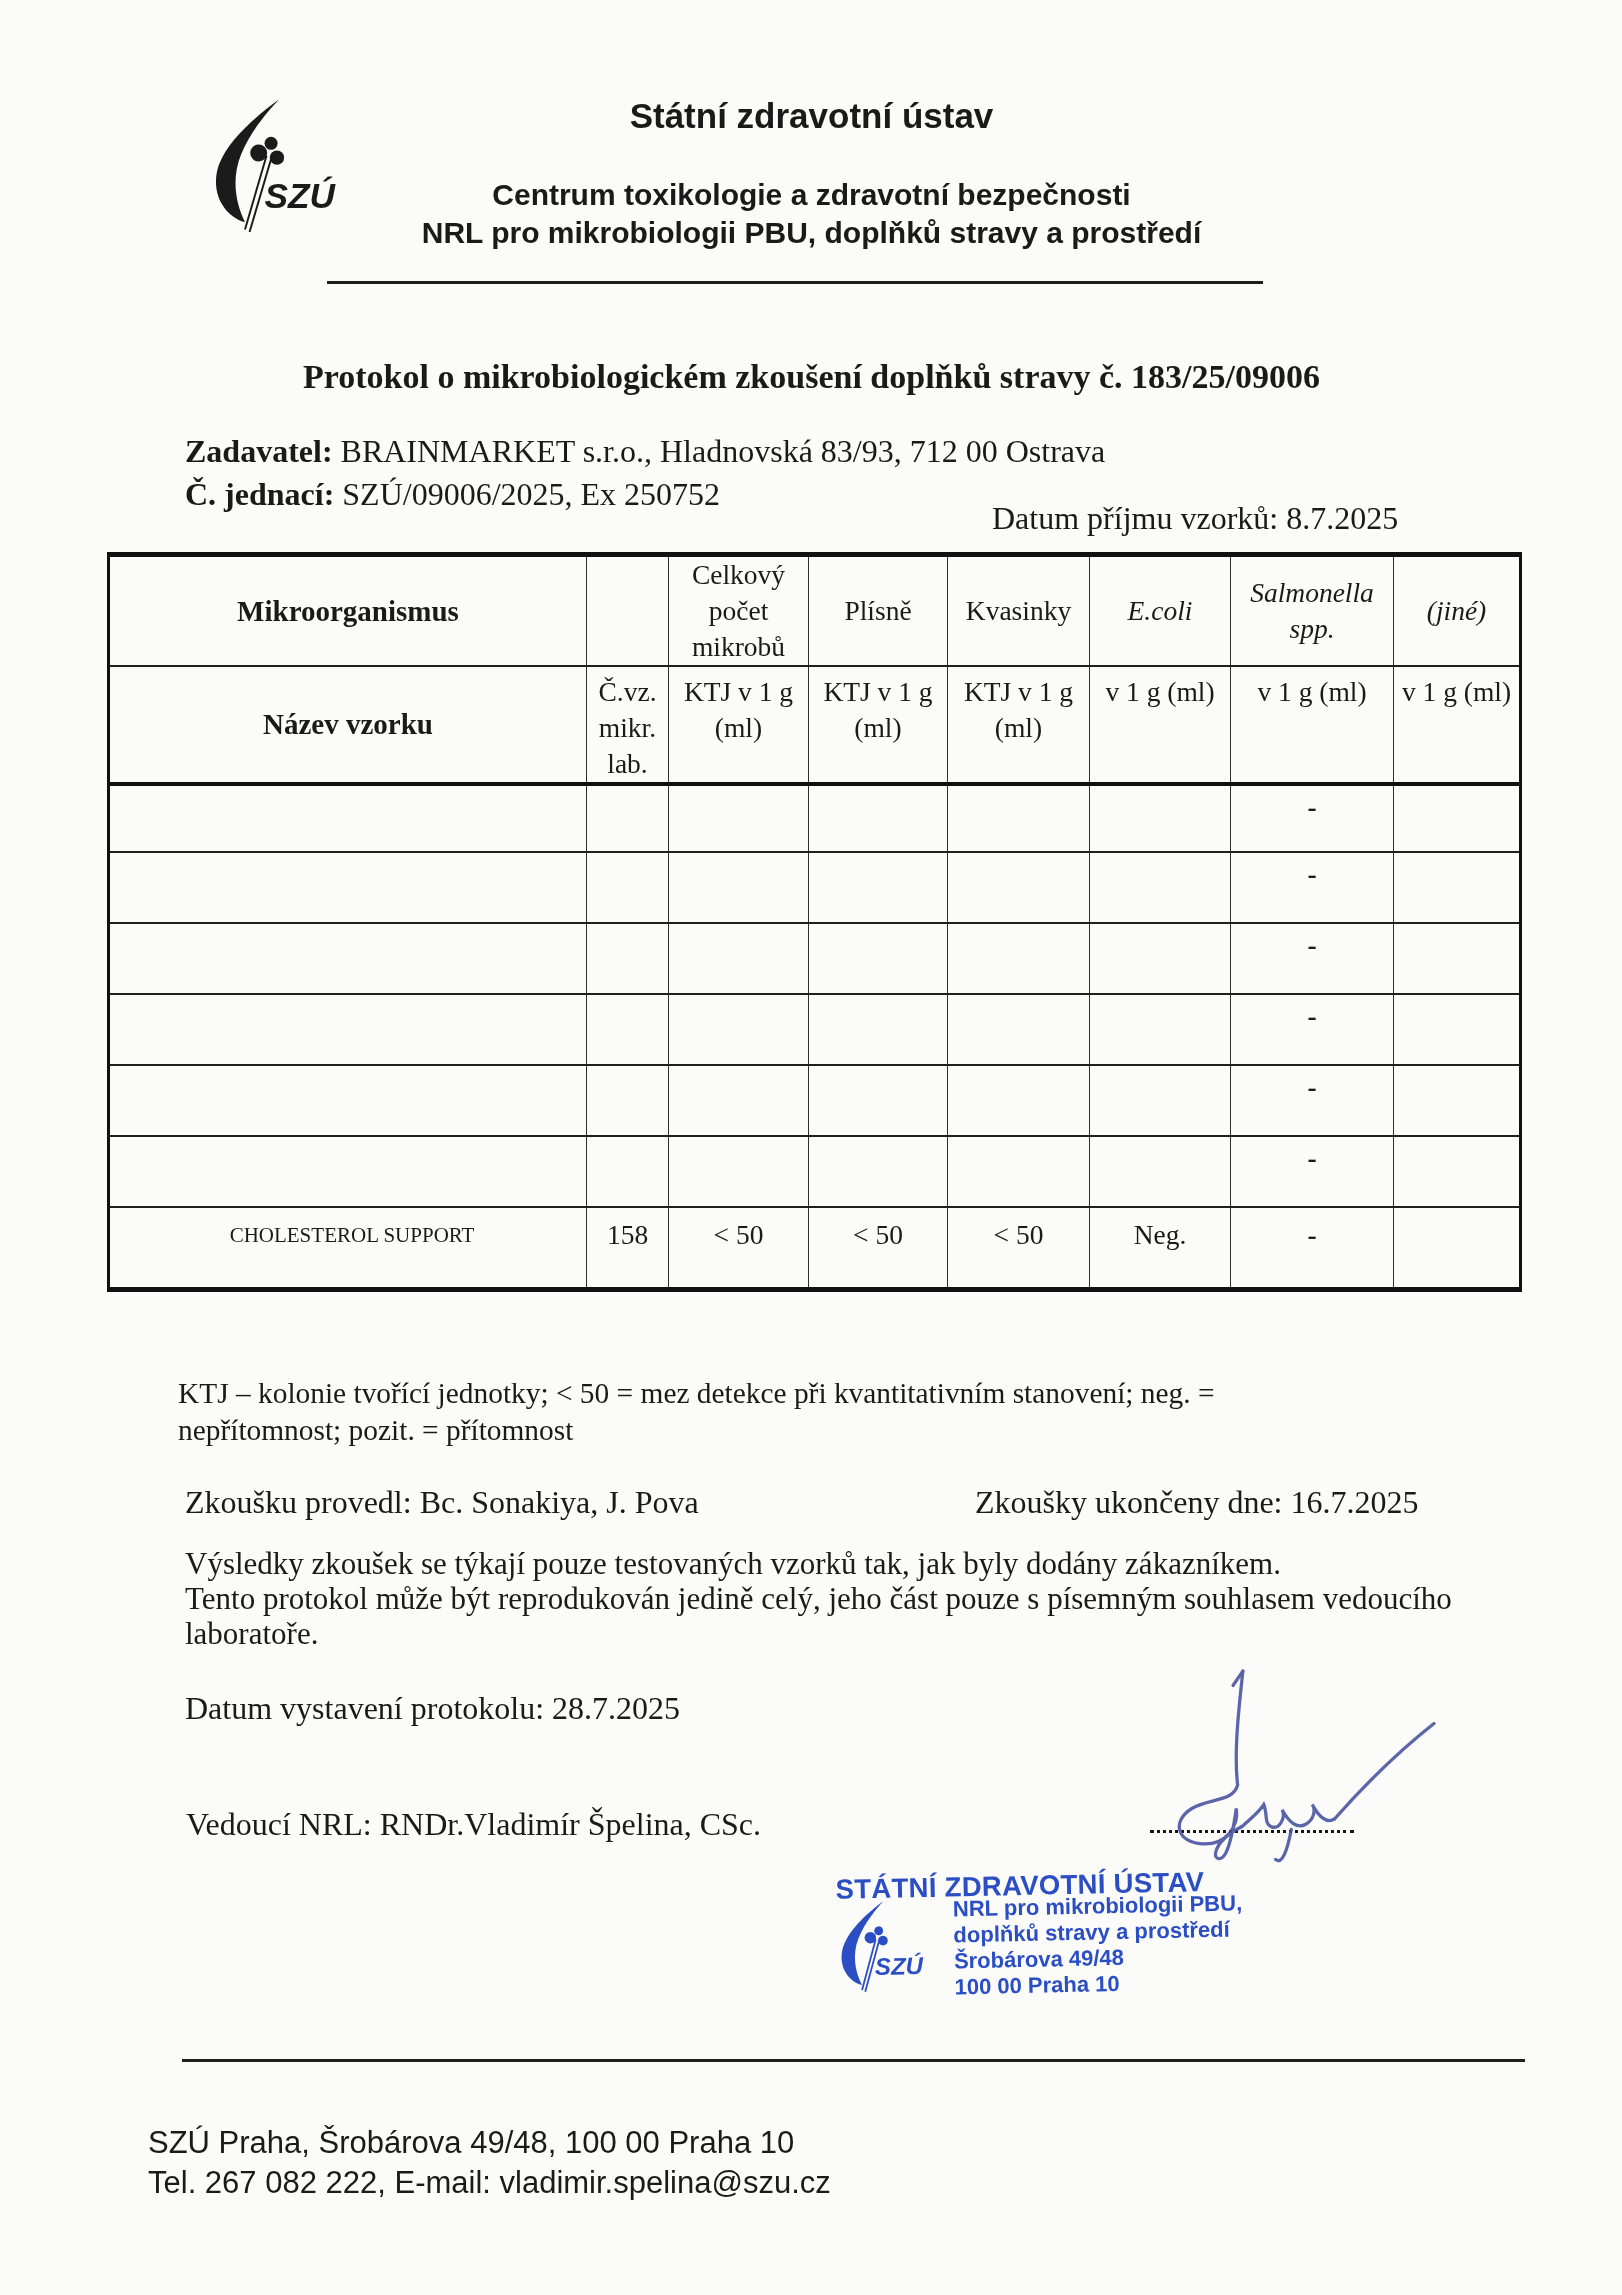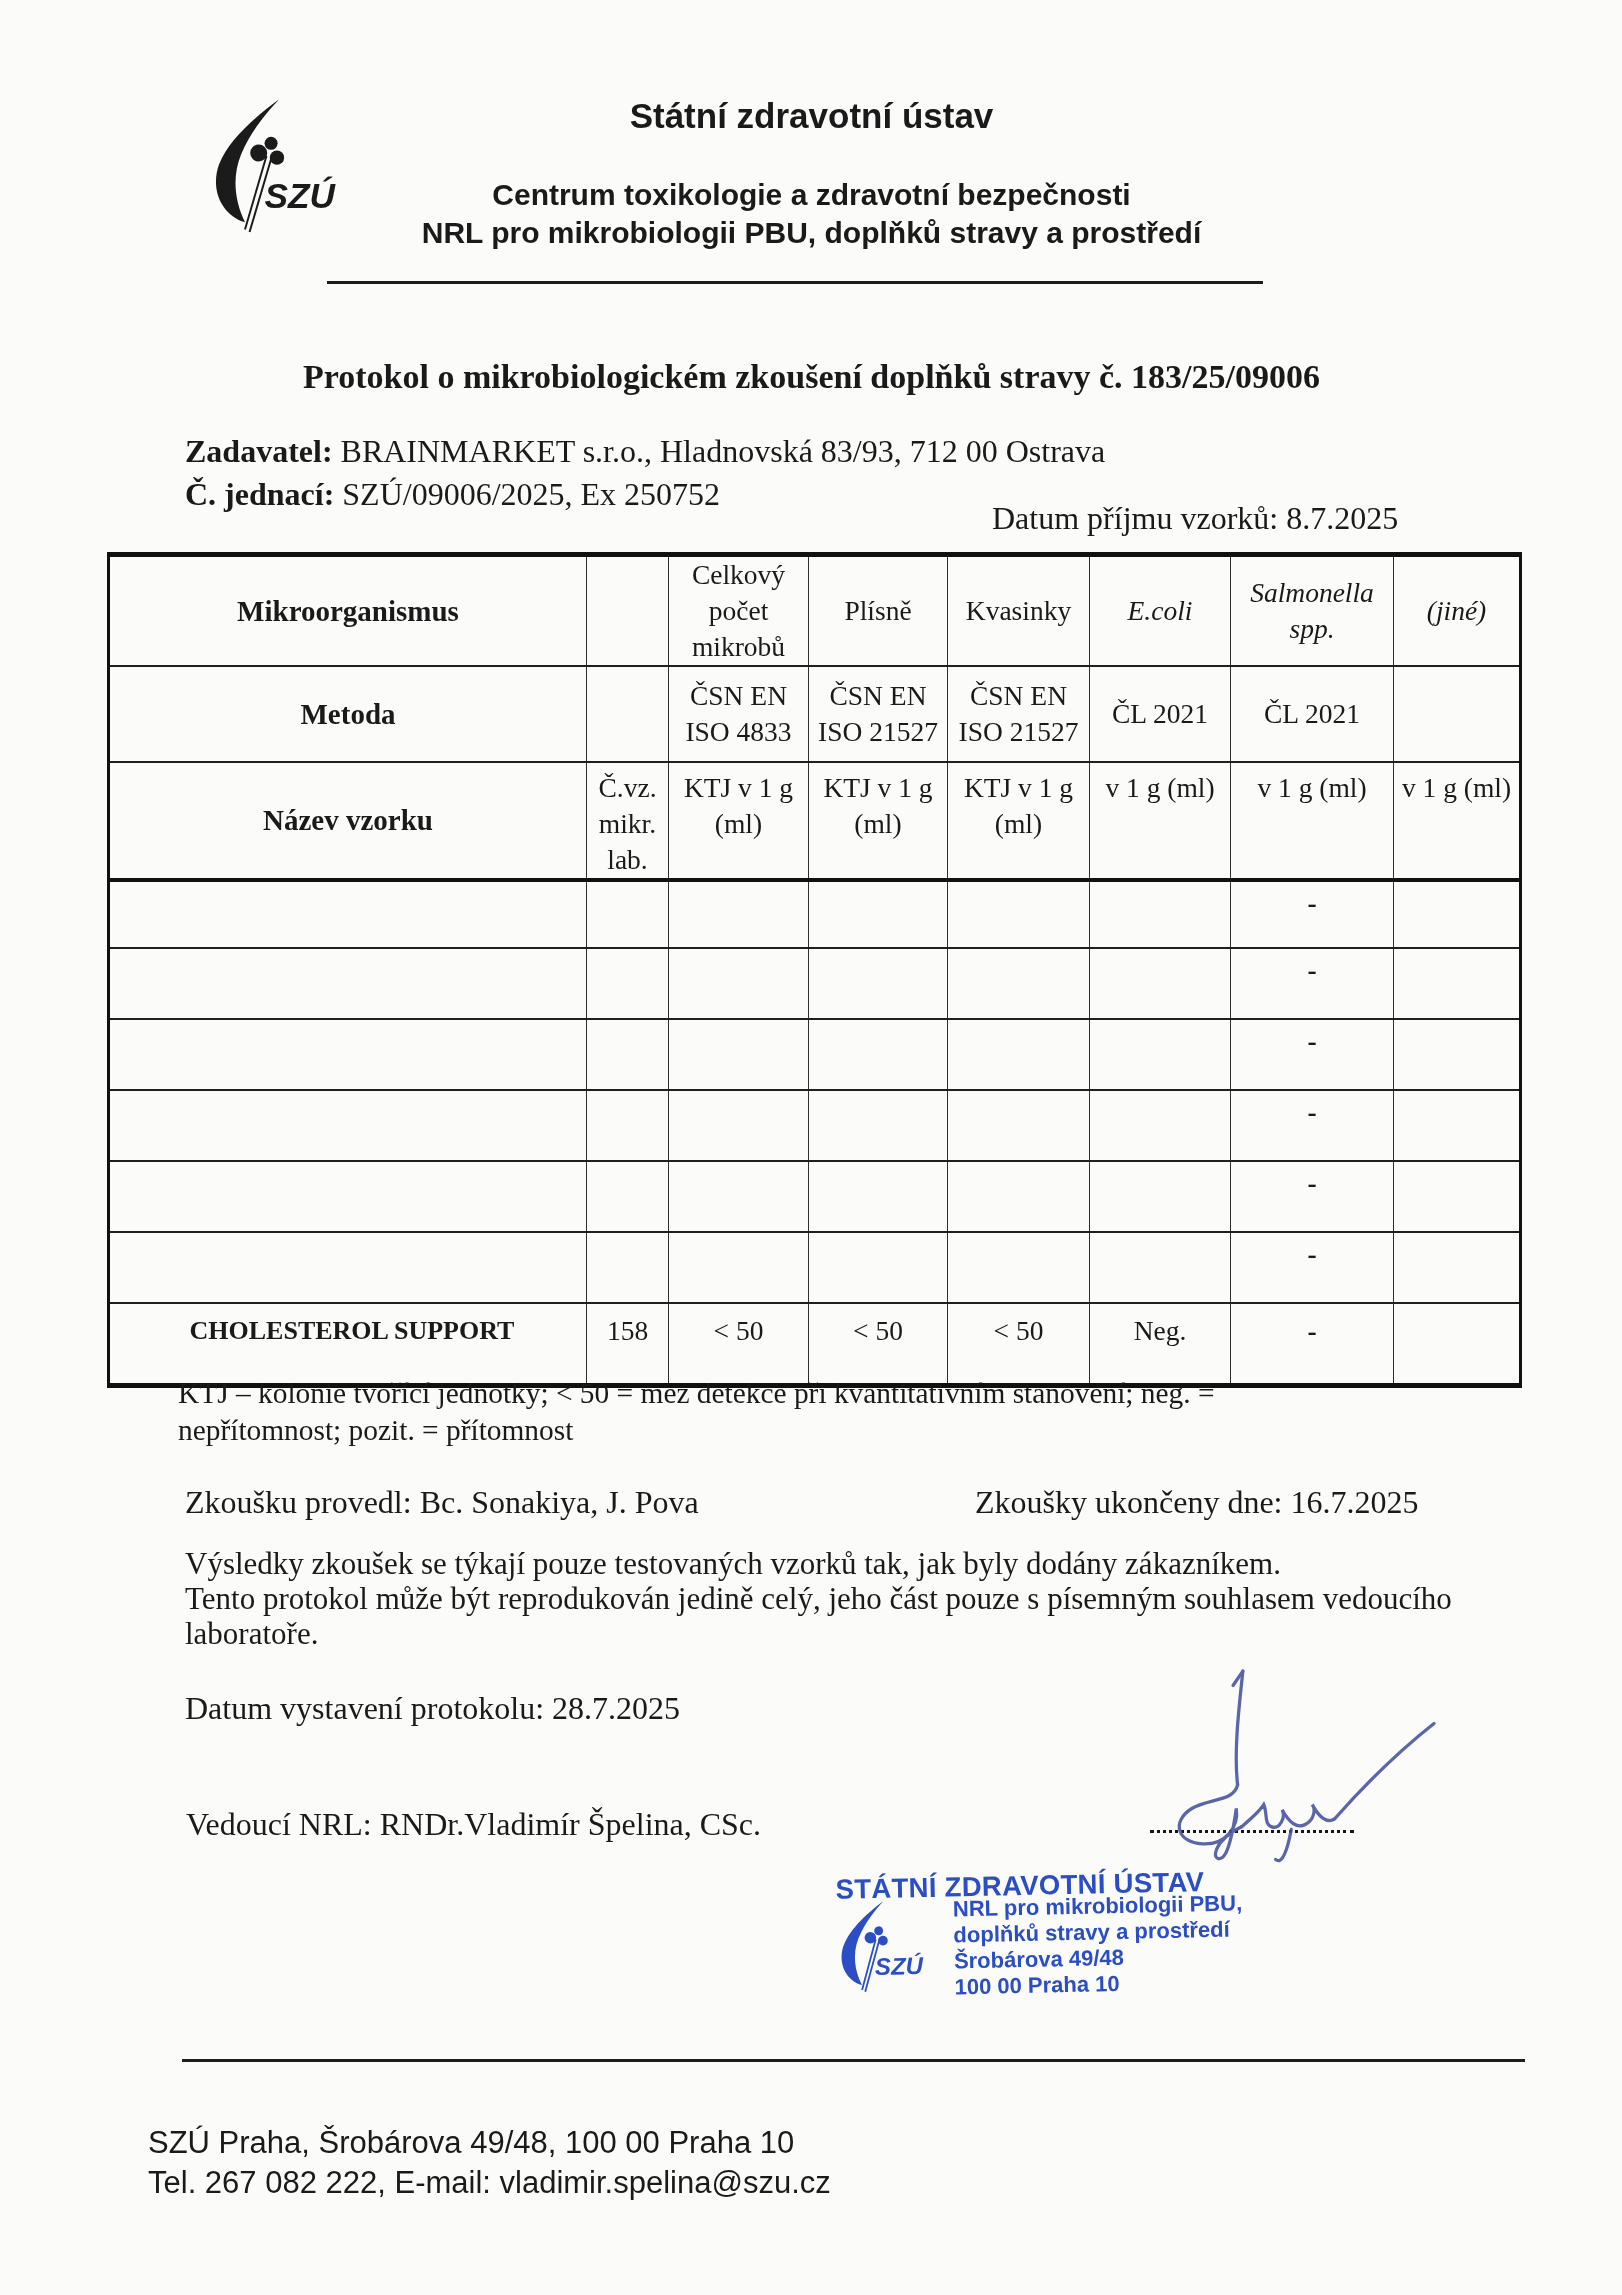--- a/index.html
+++ b/index.html
@@ -111,30 +111,20 @@
         <tr class="hr1">
       <td class="lbl">Mikroorganismus</td>
       <td></td>
       <td>Celkový počet mikrobů</td>
       <td>Plísně</td>
       <td>Kvasinky</td>
       <td class="i">E.coli</td>
       <td class="i">Salmonella spp.</td>
       <td class="i">(jiné)</td>
     </tr>
-    <tr class="hr2">
-      <td class="lbl">Metoda</td>
-      <td></td>
-      <td>ČSN EN ISO 4833</td>
-      <td>ČSN EN ISO 21527</td>
-      <td>ČSN EN ISO 21527</td>
-      <td class="vtop">ČL 2021</td>
-      <td class="vtop">ČL 2021</td>
-      <td></td>
-    </tr>
     <tr class="hr3">
       <td class="lbl">Název vzorku</td>
       <td class="unit">Č.vz. mikr. lab.</td>
       <td class="unit">KTJ v 1 g (ml)</td>
       <td class="unit">KTJ v 1 g (ml)</td>
       <td class="unit">KTJ v 1 g (ml)</td>
       <td class="unit">v 1 g (ml)</td>
       <td class="unit">v 1 g (ml)</td>
       <td class="unit jine-col">v 1 g (ml)</td>
     </tr>
@@ -193,21 +183,21 @@
       <td class="lbl"></td>
       <td></td>
       <td></td>
       <td></td>
       <td></td>
       <td></td>
       <td class="dash">-</td>
       <td></td>
     </tr>
     <tr class="drl">
-      <td class="lbl" style="font-weight:bold;font-size:26px;padding-left:8px;">CHOLESTEROL SUPPORT</td>
+      <td class="lbl" style="font-weight:normal;font-size:21px;padding-left:8px;">CHOLESTEROL SUPPORT</td>
       <td>158</td>
       <td>&lt; 50</td>
       <td>&lt; 50</td>
       <td>&lt; 50</td>
       <td>Neg.</td>
       <td class="dash">-</td>
       <td></td>
     </tr>
   </tbody>
     </table>

